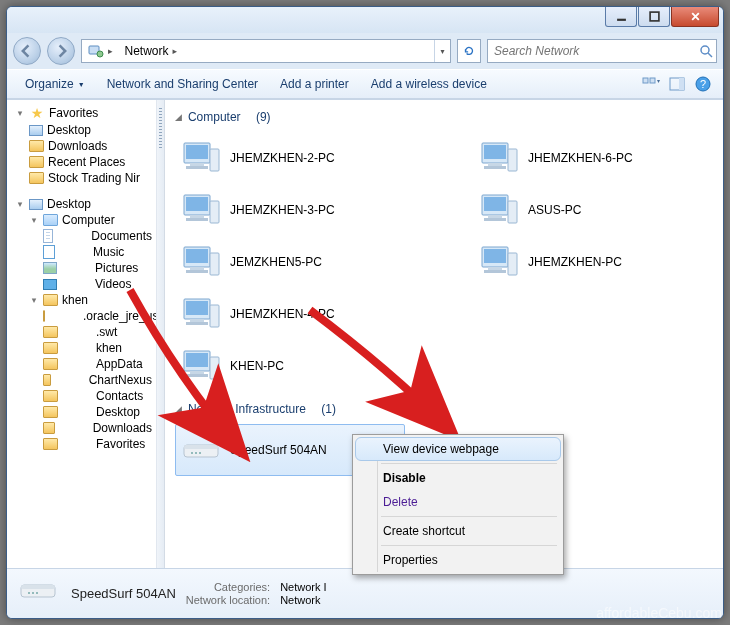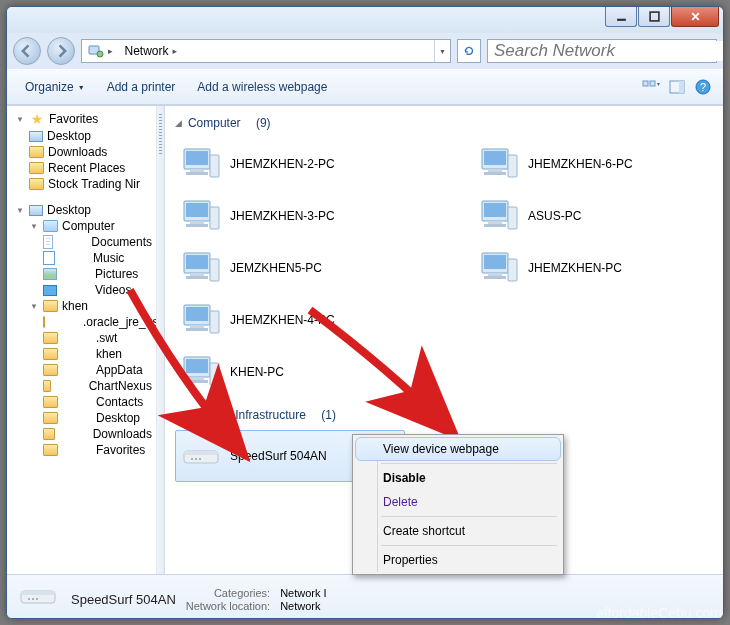--- a/index.html
+++ b/index.html
@@ -13,23 +13,23 @@
   .navarrow { width: 28px; height: 28px; border-radius: 50%; background: radial-gradient(circle at 40% 35%,#e6effb,#bcd1e8 60%,#9cb8d6); border:1px solid #90a9c6; display:flex;align-items:center;justify-content:center;cursor:pointer;}
   .navarrow svg{width:14px;height:14px;fill:#6d85a2;}
   .addr { flex: 1; height: 24px; background: #fff; border: 1px solid #96aac2; display:flex; align-items:center; font-size:12px; }
   .addr .seg { padding:0 6px; display:flex;align-items:center; gap:4px;}
   .addr .seg .tri{font-size:9px;color:#555;}
   .addr .spacer{flex:1;}
   .addr .dd{width:16px;border-left:1px solid #c7d5e6;height:100%;display:flex;align-items:center;justify-content:center;color:#555;font-size:8px;}
   .refresh{width:24px;height:24px;background:#fff;border:1px solid #96aac2;display:flex;align-items:center;justify-content:center;color:#2b63a6;}
   .refresh svg{width:14px;height:14px;}
   .search { width: 230px; height: 24px; background: #fff; border:1px solid #96aac2; display:flex;align-items:center;}
-  .search input{flex:1;border:none;outline:none;font-size:17px;padding:0 6px;color:#888;font-style:italic;}
+  .search input{flex:1;border:none;outline:none;font-size:12px;padding:0 6px;color:#888;font-style:italic;}
   .search .mag{width:20px;display:flex;align-items:center;justify-content:center;color:#5d8dc7;}
-  .toolbar { height: 36px; background: linear-gradient(#f7fbff,#e5eef9); border-top:1px solid #fff;border-bottom:1px solid #c7d5e6; display:flex;align-items:center;padding:0 8px;font-size:12px;color:#1a3e6e;gap:2px;}
+  .toolbar { height: 30px; background: linear-gradient(#f7fbff,#e5eef9); border-top:1px solid #fff;border-bottom:1px solid #c7d5e6; display:flex;align-items:center;padding:0 8px;font-size:12px;color:#1a3e6e;gap:2px;}
   .tbitem{padding:3px 10px;border-radius:2px;cursor:pointer;display:flex;align-items:center;gap:4px;}
   .tbitem .tri{font-size:7px;}
   .tbspacer{flex:1;}
   .tbicon{width:22px;height:22px;display:flex;align-items:center;justify-content:center;cursor:pointer;margin:0 1px;}
   .body { display:flex; height: calc(100% - 26px - 36px - 30px - 50px); background:#fff; border-top:1px solid #c7d5e6; position:relative;}
   .sidebar{width:150px;border-right:1px solid #e1e7ef;overflow:hidden;font-size:12px;padding:4px 0;}
   .sbhandle{width:8px;background:linear-gradient(90deg,#f0f4f9,#e5ecf4);border-right:1px solid #d3dbe5;display:flex;align-items:flex-start;justify-content:center;padding-top:8px;cursor:col-resize;}
   .sbhandle .grip{width:3px;height:40px;background:repeating-linear-gradient(#8fa5bd 0 1px,transparent 1px 3px);}
   .tree{padding-left:4px;}
   .trow{display:flex;align-items:center;gap:4px;padding:1px 4px;white-space:nowrap;cursor:pointer;}
@@ -136,22 +136,23 @@
           </svg>
         </span>
     </div>
   </div>
 
   <div class="toolbar">
     <div class="tbitem">
         <span>Organize</span>
         <span class="tri">▼</span>
       </div>
+    <div class="tbitem">Network and Sharing Center</div>
     <div class="tbitem">Add a printer</div>
-    <div class="tbitem">Add a wireless webpage</div>
+    <div class="tbitem">Add a wireless device</div>
     <div class="tbspacer"></div>
     <div class="tbicon">
         <svg width="18" height="14" viewBox="0 0 18 14">
           <rect x="1" y="1" width="5" height="5" fill="#cfe0f3" stroke="#6f9ac8"></rect>
           <rect x="8" y="1" width="5" height="5" fill="#cfe0f3" stroke="#6f9ac8"></rect>
           <path d="M15 3 L18 3 L16.5 6 Z" fill="#4b6f98"></path>
         </svg>
       </div>
     <div class="tbicon">
         <svg width="16" height="14" viewBox="0 0 16 14">

